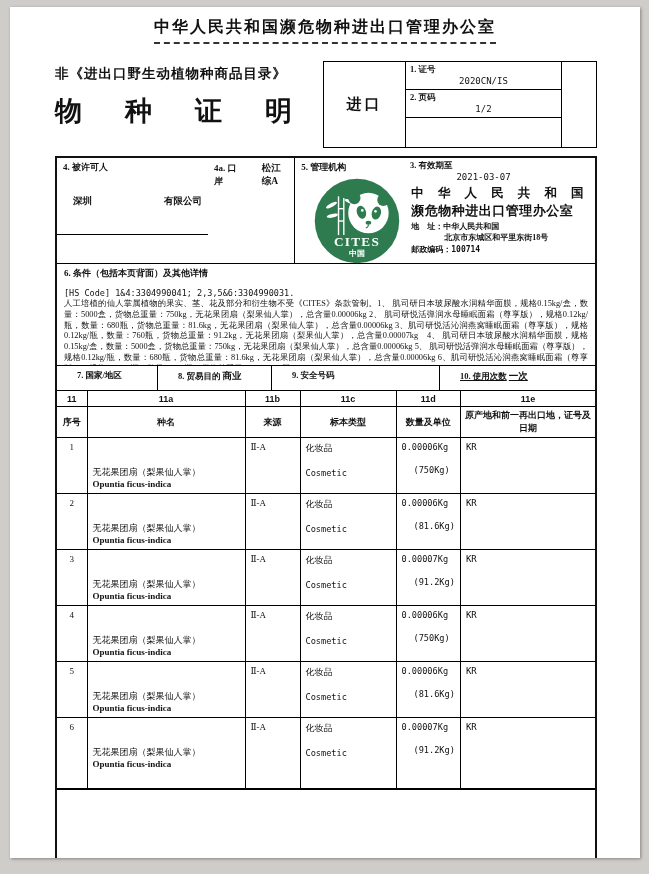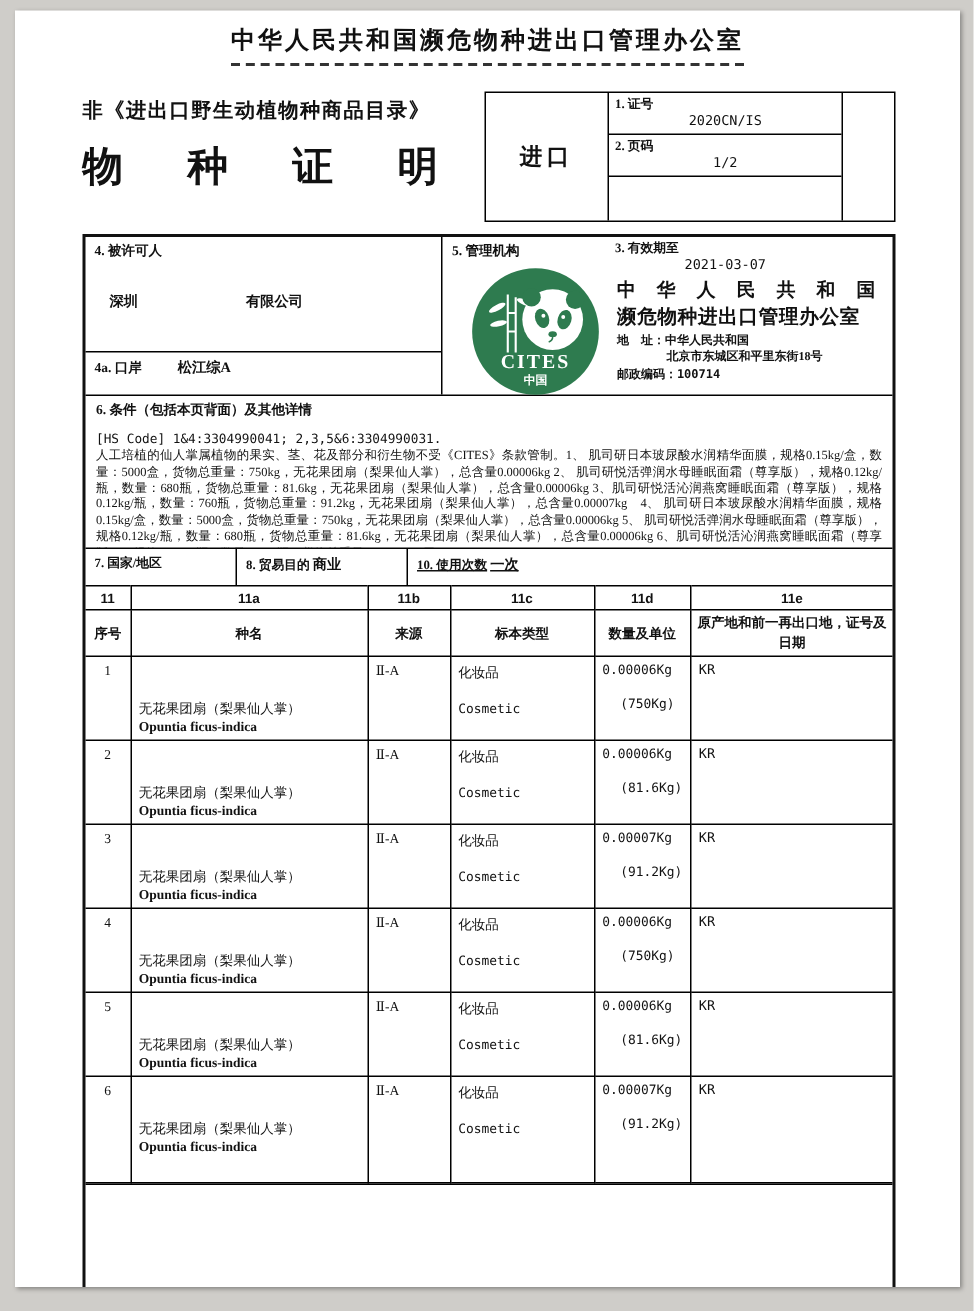--- a/index.html
+++ b/index.html
@@ -58,21 +58,21 @@
   }
   .ht-empty { grid-column:3; grid-row:1 / span 3; border-left:1px solid #000; }
   
   .form {
     margin:8px 43px 0 45px;
     border:2px solid #111;
   }
   .sec-label { font-size:9px; font-weight:bold; }
   
   .row-45 { display:flex; height:105px; }
-  .col-4 { width:267px; display:flex; flex-direction:column; }
+  .col-4 { width:267px; display:flex; }
   .sec-4 { height:77px; border-bottom:1px solid #000; padding:3px 6px; }
   .permittee { margin-top:21px; font-size:9.5px; font-weight:bold; padding-left:10px; }
   .permittee .gap-mid { display:inline-block; width:72px; }
   .sec-4a { flex:1; padding:4px 6px; display:flex; align-items:flex-start; }
   .sec-4a .val { font-size:9.5px; font-weight:bold; margin-left:24px; }
   .col-5 { flex:1; border-left:1px solid #000; padding:3px 6px; }
   .authority { display:flex; margin-top:3px; }
   .authority svg { margin-left:12px; flex:0 0 auto; }
   .auth-text { margin-left:10px; padding-top:8px; }
   .auth-name1 { font-size:12.5px; font-weight:bold; letter-spacing:5.5px; white-space:nowrap; }
@@ -81,21 +81,21 @@
   .auth-addr2 { font-size:8px; font-weight:bold; padding-left:33px; }
   .auth-post { font-size:8px; font-weight:bold; margin-top:1px; }
   .auth-post .num { font-family:"DejaVu Sans Mono","Liberation Mono",monospace; }
   
   .sec-6 { border-top:1px solid #000; height:102px; padding:3px 7px; overflow:hidden; }
   .hs-line { margin-top:8px; font-size:8.5px;
     font-family:"DejaVu Sans Mono","Liberation Mono",monospace; }
   .cond-body { font-size:8.3px; line-height:1.3; text-align:justify; margin-top:1px; }
   
   .row-7 { border-top:1px solid #000; display:flex; height:25px; }
-  .row-7 > div { padding:4px 6px; font-size:8.5px; font-weight:bold; white-space:nowrap; }
+  .row-7 > div { padding:4px 20px; font-size:8.5px; font-weight:bold; white-space:nowrap; }
   .cell-7 { width:100px; }
   .cell-8 { width:114px; border-left:1px solid #000; }
   .cell-9 { width:168px; border-left:1px solid #000; }
   .cell-10 { flex:1; border-left:1px solid #000;text-decoration:underline; }
   .inline-val { font-size:9.5px; font-weight:bold; margin-left:2px; }
   
   table.species { width:100%; border-collapse:collapse; border-top:1px solid #000; }
   table.species td, table.species th { border:1px solid #000; }
   table.species tr > *:first-child { border-left:none; }
   table.species tr > *:last-child { border-right:none; }
@@ -217,20 +217,23 @@
       <div class="cond-body">人工培植的仙人掌属植物的果实、茎、花及部分和衍生物不受《CITES》条款管制。1、 肌司研日本玻尿酸水润精华面膜，规格0.15kg/盒，数量：5000盒，货物总重量：750kg，无花果团扇（梨果仙人掌），总含量0.00006kg 2、 肌司研悦活弹润水母睡眠面霜（尊享版），规格0.12kg/瓶，数量：680瓶，货物总重量：81.6kg，无花果团扇（梨果仙人掌），总含量0.00006kg 3、肌司研悦活沁润燕窝睡眠面霜（尊享版），规格0.12kg/瓶，数量：760瓶，货物总重量：91.2kg，无花果团扇（梨果仙人掌），总含量0.00007kg　4、 肌司研日本玻尿酸水润精华面膜，规格0.15kg/盒，数量：5000盒，货物总重量：750kg，无花果团扇（梨果仙人掌），总含量0.00006kg 5、 肌司研悦活弹润水母睡眠面霜（尊享版），规格0.12kg/瓶，数量：680瓶，货物总重量：81.6kg，无花果团扇（梨果仙人掌），总含量0.00006kg 6、肌司研悦活沁润燕窝睡眠面霜（尊享版），规格0.12kg/瓶，数量：760瓶，货物总重量：91.2kg，无</div>
 
     </div>
 
     <div class="row-7">
       <div class="cell-7">
         <span>7. 国家/地区</span>
       </div>
       <div class="cell-8">
         <span>8. 贸易目的</span><span class="inline-val">商业</span>
+      </div>
+      <div class="cell-9">
+        <span>9. 安全号码</span>
       </div>
       <div class="cell-10">
         <span>10. 使用次数</span><span class="inline-val">一次</span>
       </div>
     </div>
 
     <table class="species">
       <colgroup>
         <col style="width:30px">
           <col style="width:158px">

